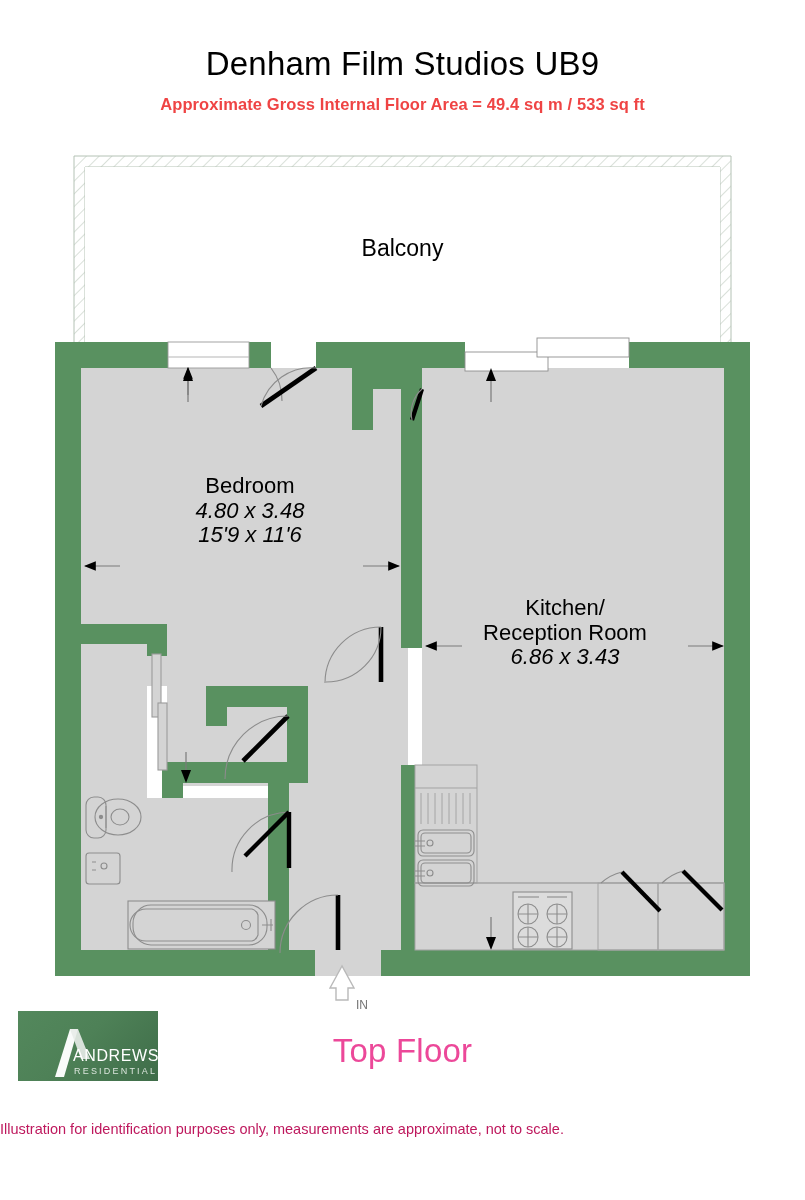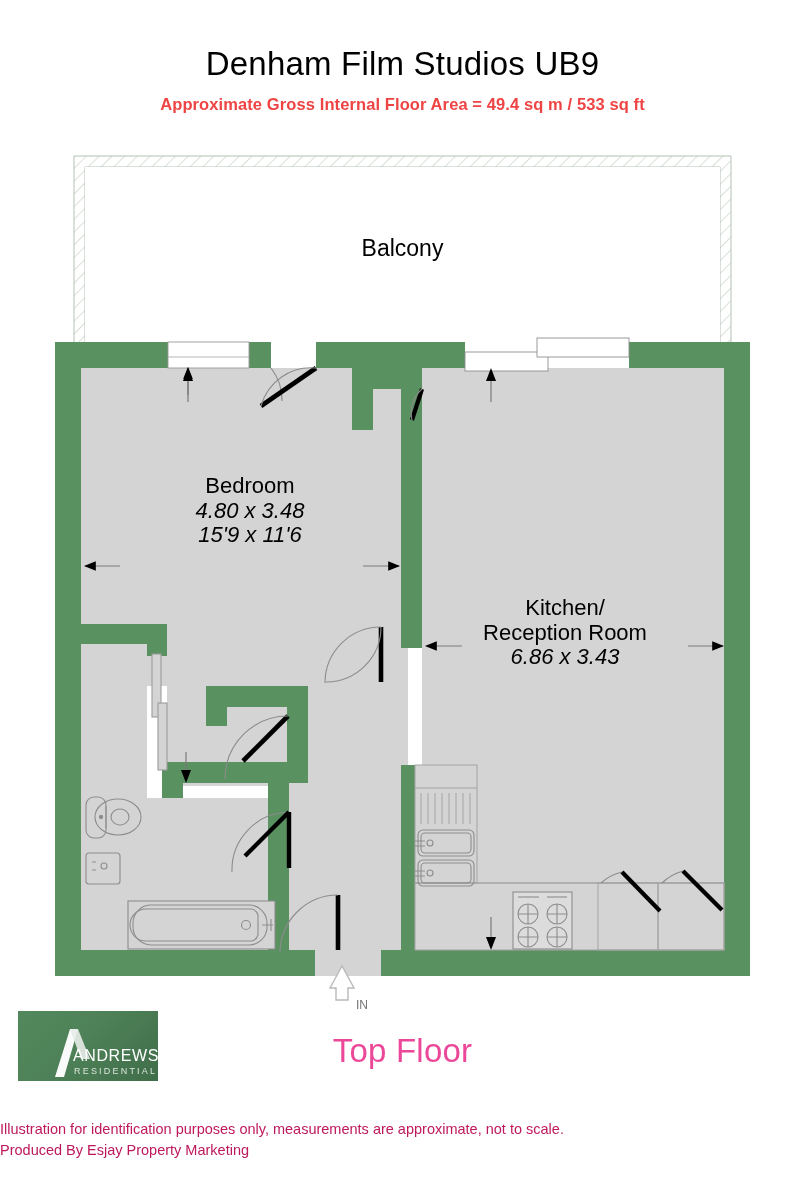--- a/index.html
+++ b/index.html
@@ -349,16 +349,15 @@
         <path d="M52,18 L60,18 L72,48 L63,48 Z" fill="#e8ece9" opacity="0.9"></path>
         <path d="M44,46 L62,46 L64,52 L42,52 Z" fill="#ffffff" opacity="0.0"></path>
       </g>
       <text x="55" y="50" font-family="Liberation Sans, sans-serif" font-size="16" font-weight="400" fill="#ffffff" letter-spacing="0.6">ANDREWS</text>
       <text x="56" y="63" font-family="Liberation Sans, sans-serif" font-size="9" font-weight="400" fill="#dbe5dc" letter-spacing="2.2">RESIDENTIAL</text>
     </svg>
   </div>
 
   <div class="disclaimer">
     <div>Illustration for identification purposes only, measurements are approximate, not to scale.</div>
-    <div>Produced By Esjay Property Marketing</div>
   </div>
 
 </div>
 
 </body></html>

